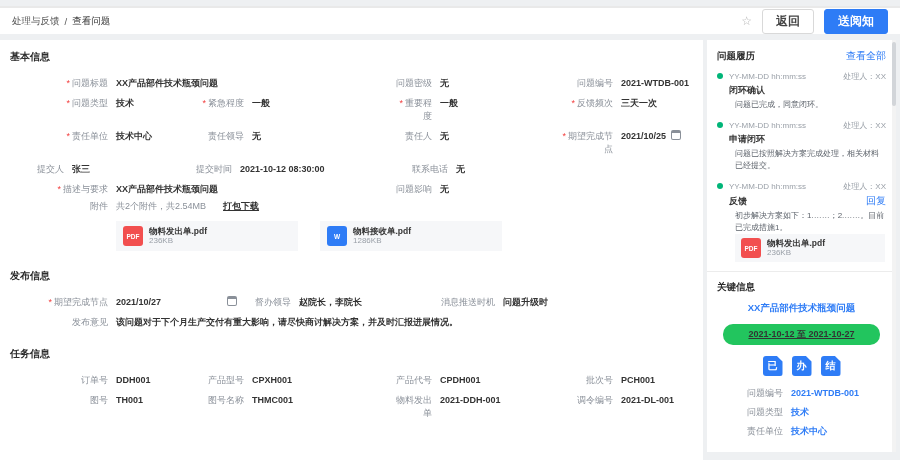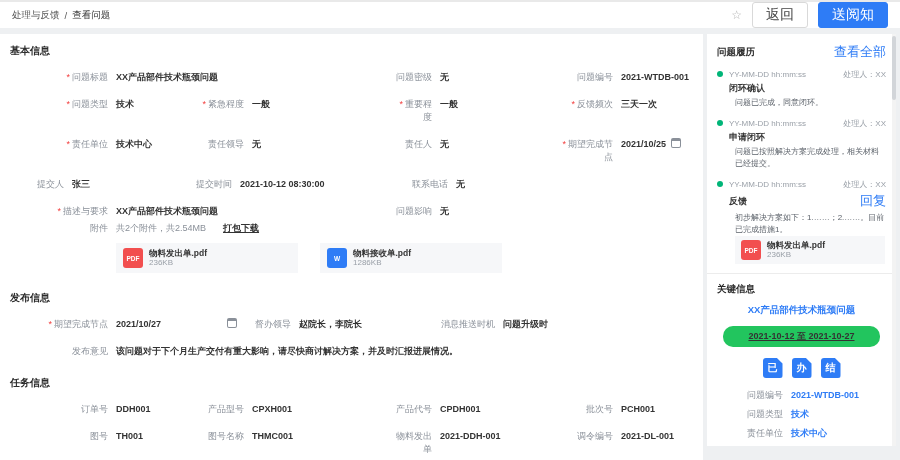--- a/index.html
+++ b/index.html
@@ -1,38 +1,38 @@
 <!DOCTYPE html>
 <html><head>
 <meta charset="utf-8">
 <style>
   * { margin:0; padding:0; box-sizing:border-box; }
   html,body { width:900px; height:460px; overflow:hidden; }
   body { font-family:"Liberation Sans","DejaVu Sans",sans-serif; background:#eef0f2; color:#333; font-size:9px; }
 
   
-  .topbar { height:28px; background:#fff; border-top:2px solid #e9e9e9; display:flex; align-items:center; justify-content:space-between; padding:0 12px; }
+  .topbar { height:28px; background:#fff; border-top:2px solid #e9e9e9; display:flex; align-items:center; justify-content:space-between; padding:0 12px;margin-top:6px; }
   .breadcrumb { font-size:9.5px; color:#555; display:flex; gap:5px; align-items:center; }
   .breadcrumb .cur { color:#333;text-align:right; }
   .topbar-right { display:flex; align-items:center; gap:10px; }
   .star { color:#b5b5b5; font-size:12px; cursor:pointer; line-height:1; }
-  .btn { font-size:14px; padding:3px 13px; border-radius:3px; border:1px solid #d9d9d9; background:#fff; color:#444; cursor:pointer; font-family:inherit; }
+  .btn { font-size:12px; padding:3px 13px; border-radius:3px; border:1px solid #d9d9d9; background:#fff; color:#444; cursor:pointer; font-family:inherit;font-weight:bold; }
   .btn.primary { background:#2e7cf6; border-color:#2e7cf6; color:#fff; }
 
   
   .content { display:flex; margin-top:6px; height:426px; align-items:flex-start; position:relative; }
   .main-panel { width:703px; background:#fff; height:100%; padding:10px 12px; overflow:hidden; }
   .side-panel { width:189px; margin-left:4px; background:#fff; height:412px; padding:9px 10px; overflow:hidden; position:relative; }
   .vscroll { position:absolute; right:0; top:0; width:4px; height:412px; background:#f3f3f3; }
   .vscroll .thumb { width:4px; height:64px; background:#d2d5d9; border-radius:2px; margin-top:2px; }
 
   
   h3.sec { font-size:10px; color:#2b2b2b; margin:0 0 13px -2px; font-weight:bold; }
   h3.sec.gap { margin-top:18px; }
-  .fgrid { display:grid; grid-template-columns:180px 200px 165px 1fr; row-gap:14px; margin-bottom:4px; }
+  .fgrid { display:grid; grid-template-columns:180px 200px 165px 1fr; row-gap:7px; margin-bottom:4px; }
   .cell { display:flex; align-items:flex-start; line-height:13px; min-width:0; }
   .lbl { color:#8a9099; text-align:right; flex:none; padding-right:8px; }
   .val { color:#333; font-weight:bold; }
   .req { color:#f23c3c; font-style:normal; margin-right:2px; }
   .c0 .lbl { width:104px; }
   .c1 .lbl { width:60px; }
   .c2 .lbl { width:48px; }
   .c3 .lbl { width:64px; }
   #publish-grid { grid-template-columns:235px 180px 1fr; }
   #publish-grid .c0 .lbl { width:104px; }
@@ -48,21 +48,21 @@
   .attach-cards { display:flex; gap:22px; margin-left:104px; margin-bottom:6px; }
   .fcard { width:182px; background:#f6f7f9; padding:5px 7px; display:flex; align-items:center; gap:6px; cursor:pointer; }
   .ficon { width:20px; height:20px; border-radius:3px; color:#fff; font-size:6.5px; font-weight:bold; display:flex; align-items:center; justify-content:center; flex:none; }
   .fname { color:#333; font-weight:bold; font-size:8.5px; line-height:10px; }
   .fsize { color:#9aa0a8; font-size:8px; line-height:10px; }
   .fcard.small { width:150px; padding:4px 6px; }
 
   
   .hist-head { display:flex; justify-content:space-between; align-items:center; margin-bottom:8px; }
   .hist-head .t { font-size:9.5px; font-weight:bold; color:#2b2b2b; }
-  a.blue { color:#2e7cf6; cursor:pointer; text-decoration:none; font-size:13px; }
+  a.blue { color:#2e7cf6; cursor:pointer; text-decoration:none; font-size:10px; }
   .titem { position:relative; padding-left:12px; margin-bottom:9px; }
   .dot { position:absolute; left:0; top:2px; width:6px; height:6px; border-radius:50%; background:#00b578; }
   .thead { display:flex; justify-content:space-between; color:#9aa0a8; font-size:8px; line-height:11px; }
   .taction-row { display:flex; justify-content:space-between; align-items:center; margin:2px 0; }
   .taction { font-size:9px; font-weight:bold; color:#333; }
   .tbody { color:#5d636b; font-size:8px; line-height:12px; margin-left:6px; }
   .tattach { margin:4px 0 4px 6px; color:#8a9099; font-size:8px; }
   .tattach .dl-link { margin-left:6px; font-size:8px; }
   .divider { border-top:1px solid #ececec; margin:8px -10px 9px; }
 

